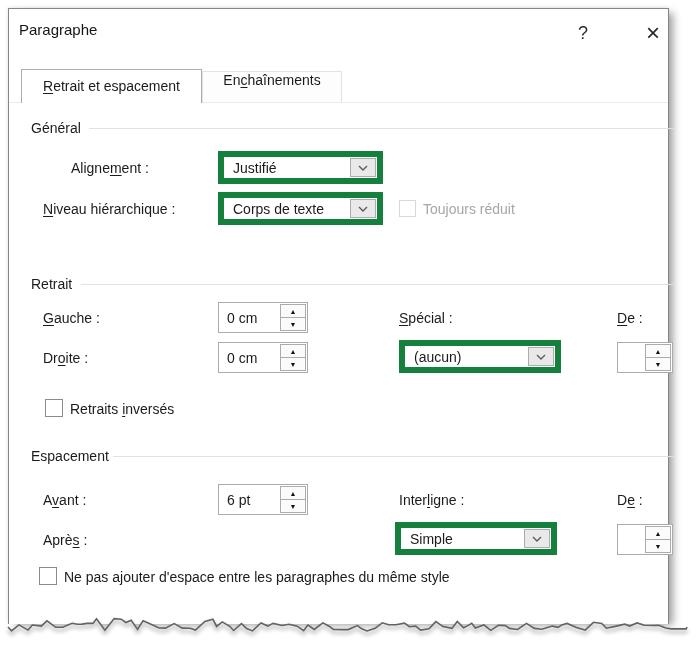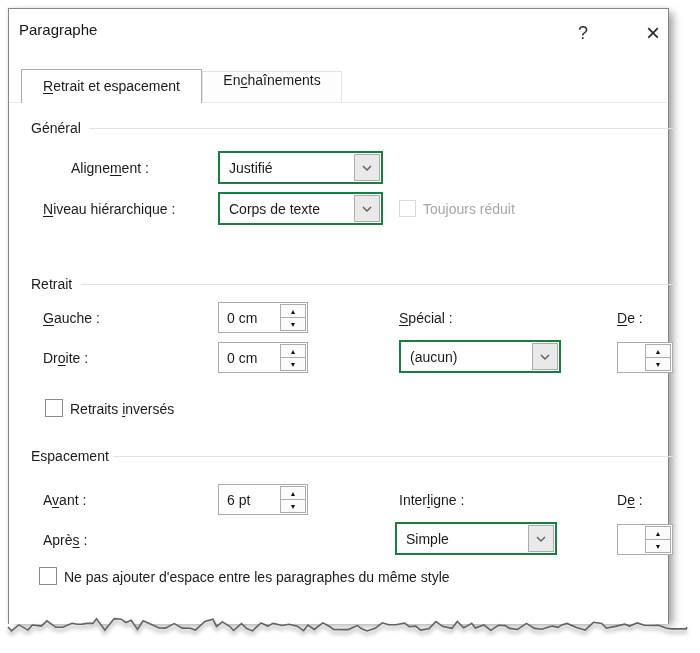--- a/index.html
+++ b/index.html
@@ -27,21 +27,21 @@
   .tab-inactive { left:193px; top:62px; width:140px; height:31px; border:1px solid #e3e3e3; border-bottom:none; z-index:1; background:#fdfdfd; }
 
   
   .group-title { position:absolute; font-size:14px; color:#1b1b1b; }
   .group-line { position:absolute; height:1px; background:#e2e2e2; }
 
   .lbl { position:absolute; font-size:14px; line-height:18px; white-space:pre; }
   .ak { text-decoration:underline; text-underline-offset:2px; }
 
   
-  .combo { position:absolute; background:#fff; border:2px solid #15803d; }
+  .combo { position:absolute; background:#fff; border:6px solid #15803d; }
   .combo .val { position:absolute; left:9px; top:50%; transform:translateY(-50%); font-size:14px; white-space:pre; }
   .combo .dd-btn { position:absolute; top:1px; bottom:1px; right:1px; width:26px; background:#e9e9e9; border:1px solid #acacac; display:flex; align-items:center; justify-content:center; }
 
   
   .spin { position:absolute; background:#fff; border:1px solid #ababab; }
   .spin .val { position:absolute; left:8px; top:50%; transform:translateY(-50%); font-size:14px; white-space:pre; }
   .spin .btns { position:absolute; top:1px; bottom:1px; right:1px; width:26px; display:flex; flex-direction:column; }
   .spin .sbtn { flex:1 1 50%; background:#fbfbfb; border:1px solid #acacac; display:flex; align-items:center; justify-content:center; font-size:7px; color:#111; line-height:1; }
   .spin .sbtn + .sbtn { margin-top:-1px; }
   .sel-text { background:#8cc2ed; padding:1px 2px; }

